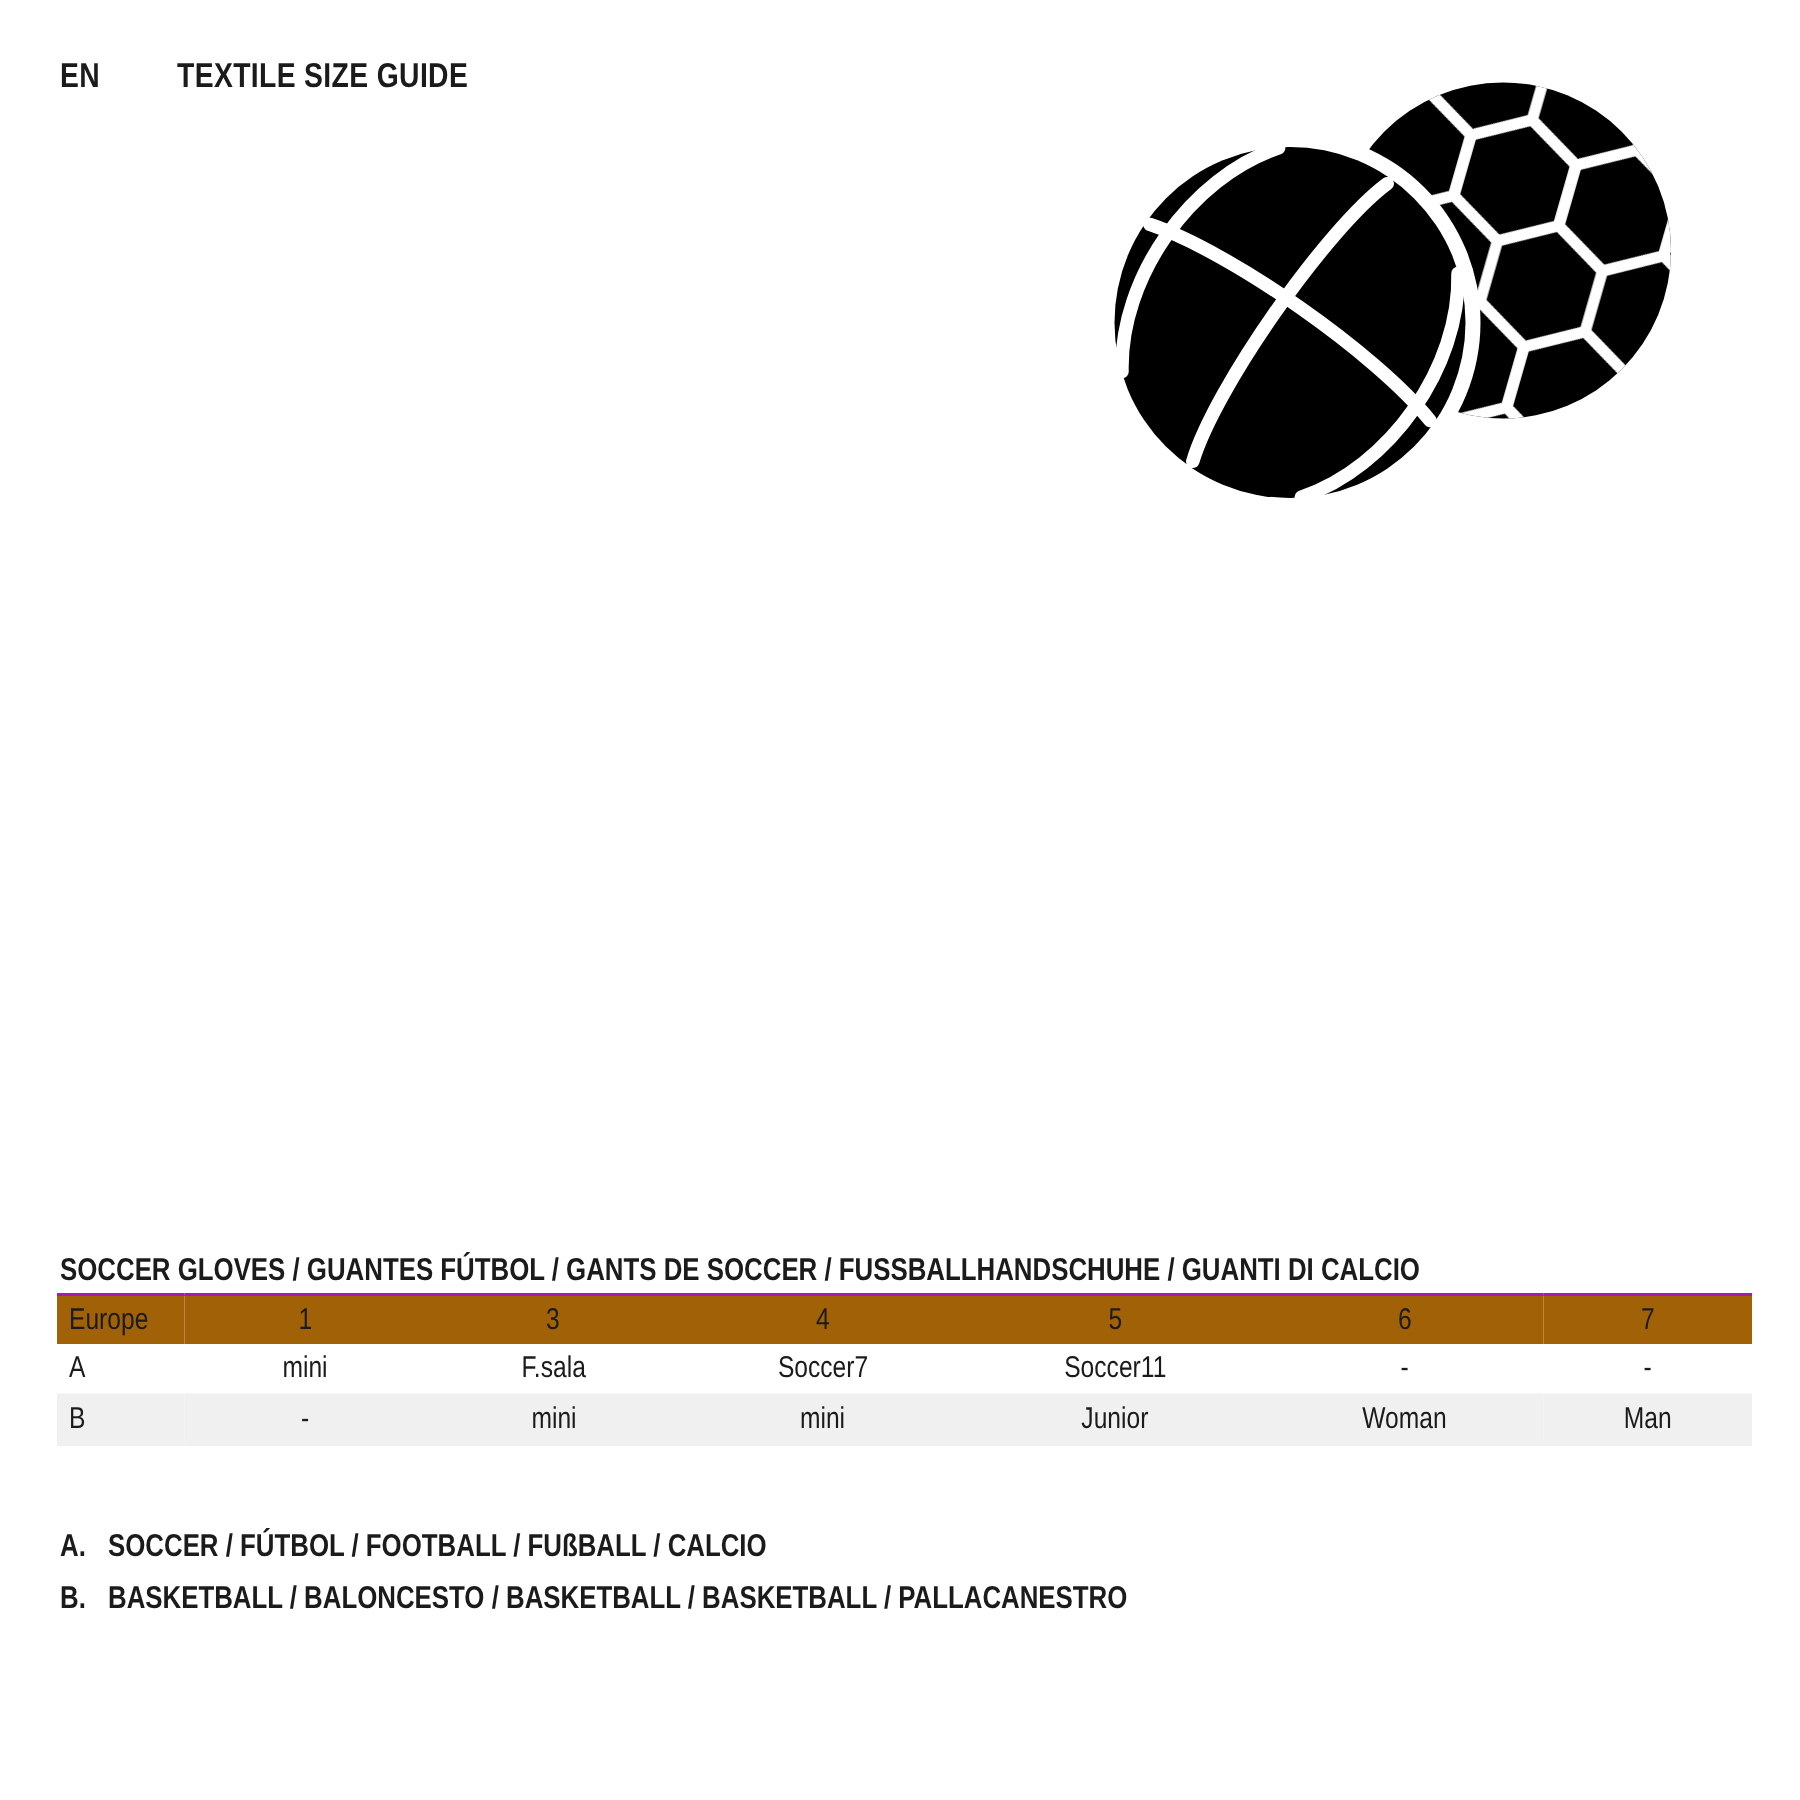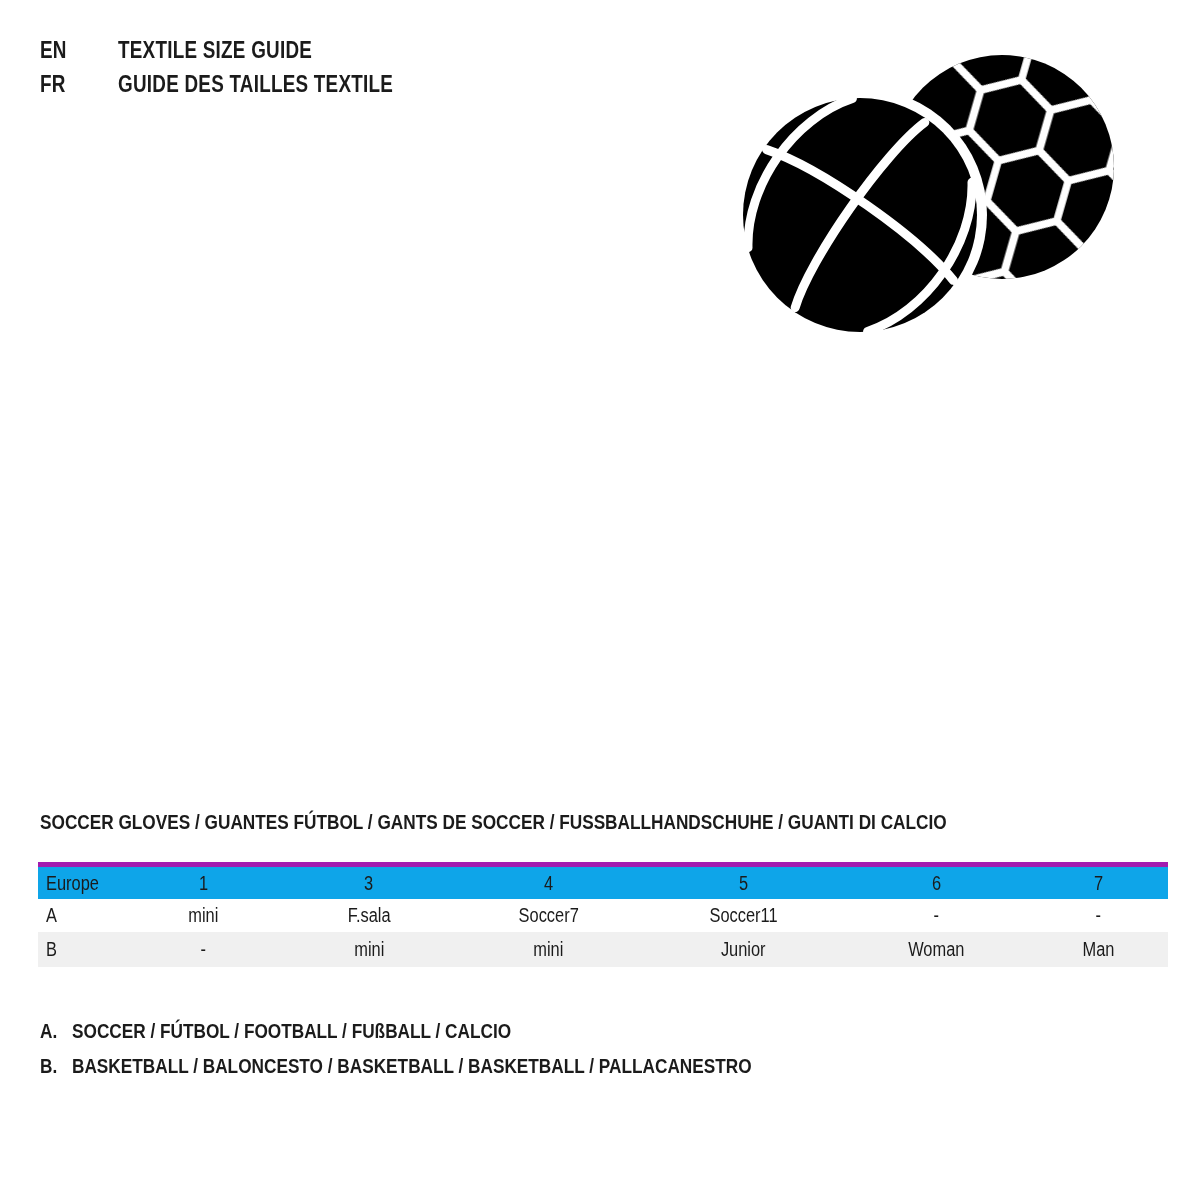--- a/index.html
+++ b/index.html
@@ -13,49 +13,45 @@
 
   
   .lang-list { position:absolute; left:40px; top:33px; }
   .lang-row  { display:flex; height:34px; align-items:center; font-weight:bold; font-size:23px; letter-spacing:.3px; }
   .lang-code { width:78px; flex:0 0 78px; }
 
   
   .balls { position:absolute; left:730px; top:40px; width:400px; height:310px; }
 
   
-  .section-title { position:absolute; left:40px; top:810px; font-weight:bold; font-size:21px; }
+  .section-title { position:absolute; left:40px; top:835px; font-weight:bold; font-size:21px; }
 
   
   .size-table-wrap { position:absolute; left:38px; top:862px; width:1130px; }
   table.size { width:100%; border-collapse:collapse; table-layout:fixed; font-size:20px; }
   table.size td { padding:0; text-align:center; vertical-align:middle; }
   table.size td:first-child { text-align:left; padding-left:8px; }
-  tr.hdr td { height:32px; background:#0ea5e9; border-top:5px solid #a21caf;margin-left:14px; }
+  tr.hdr td { height:32px; background:#a16207; border-top:2px solid #a21caf;margin-left:14px; }
   tr.rowA td { height:33px; background:#ffffff; }
   tr.rowB td { height:35px; background:#f0f0f0; }
 
   
   .legend { position:absolute; left:40px; top:1013px; }
   .legend-row { display:flex; height:35px; align-items:center; font-weight:bold; font-size:21px; }
   .legend-key { width:32px; flex:0 0 32px; }
 </style>
 </head>
 <body>
 
 <div id="canvas">
 
   <div class="lang-list">
     <div class="lang-row">
       <span class="lang-code"><span class="cond">EN</span></span>
       <span class="cond">TEXTILE SIZE GUIDE</span>
-    </div>
-    <div class="lang-row">
-      <span class="lang-code"><span class="cond">FR</span></span>
-      <span class="cond">GUIDE DES TAILLES TEXTILE</span>
     </div>
   </div>
 
   <svg class="balls" viewBox="0 0 400 310" xmlns="http://www.w3.org/2000/svg" aria-hidden="true">
     <defs>
       <pattern id="hexes" width="72.8" height="126" patternUnits="userSpaceOnUse" patternTransform="rotate(16)">
         <g stroke="#ffffff" stroke-width="7.5" fill="none" stroke-linejoin="round">
           <polygon points="36.4,21 0,42 -36.4,21 -36.4,-21 0,-42 36.4,-21"></polygon>
           <polygon points="109.2,21 72.8,42 36.4,21 36.4,-21 72.8,-42 109.2,-21"></polygon>
           <polygon points="72.8,84 36.4,105 0,84 0,42 36.4,21 72.8,42"></polygon>

